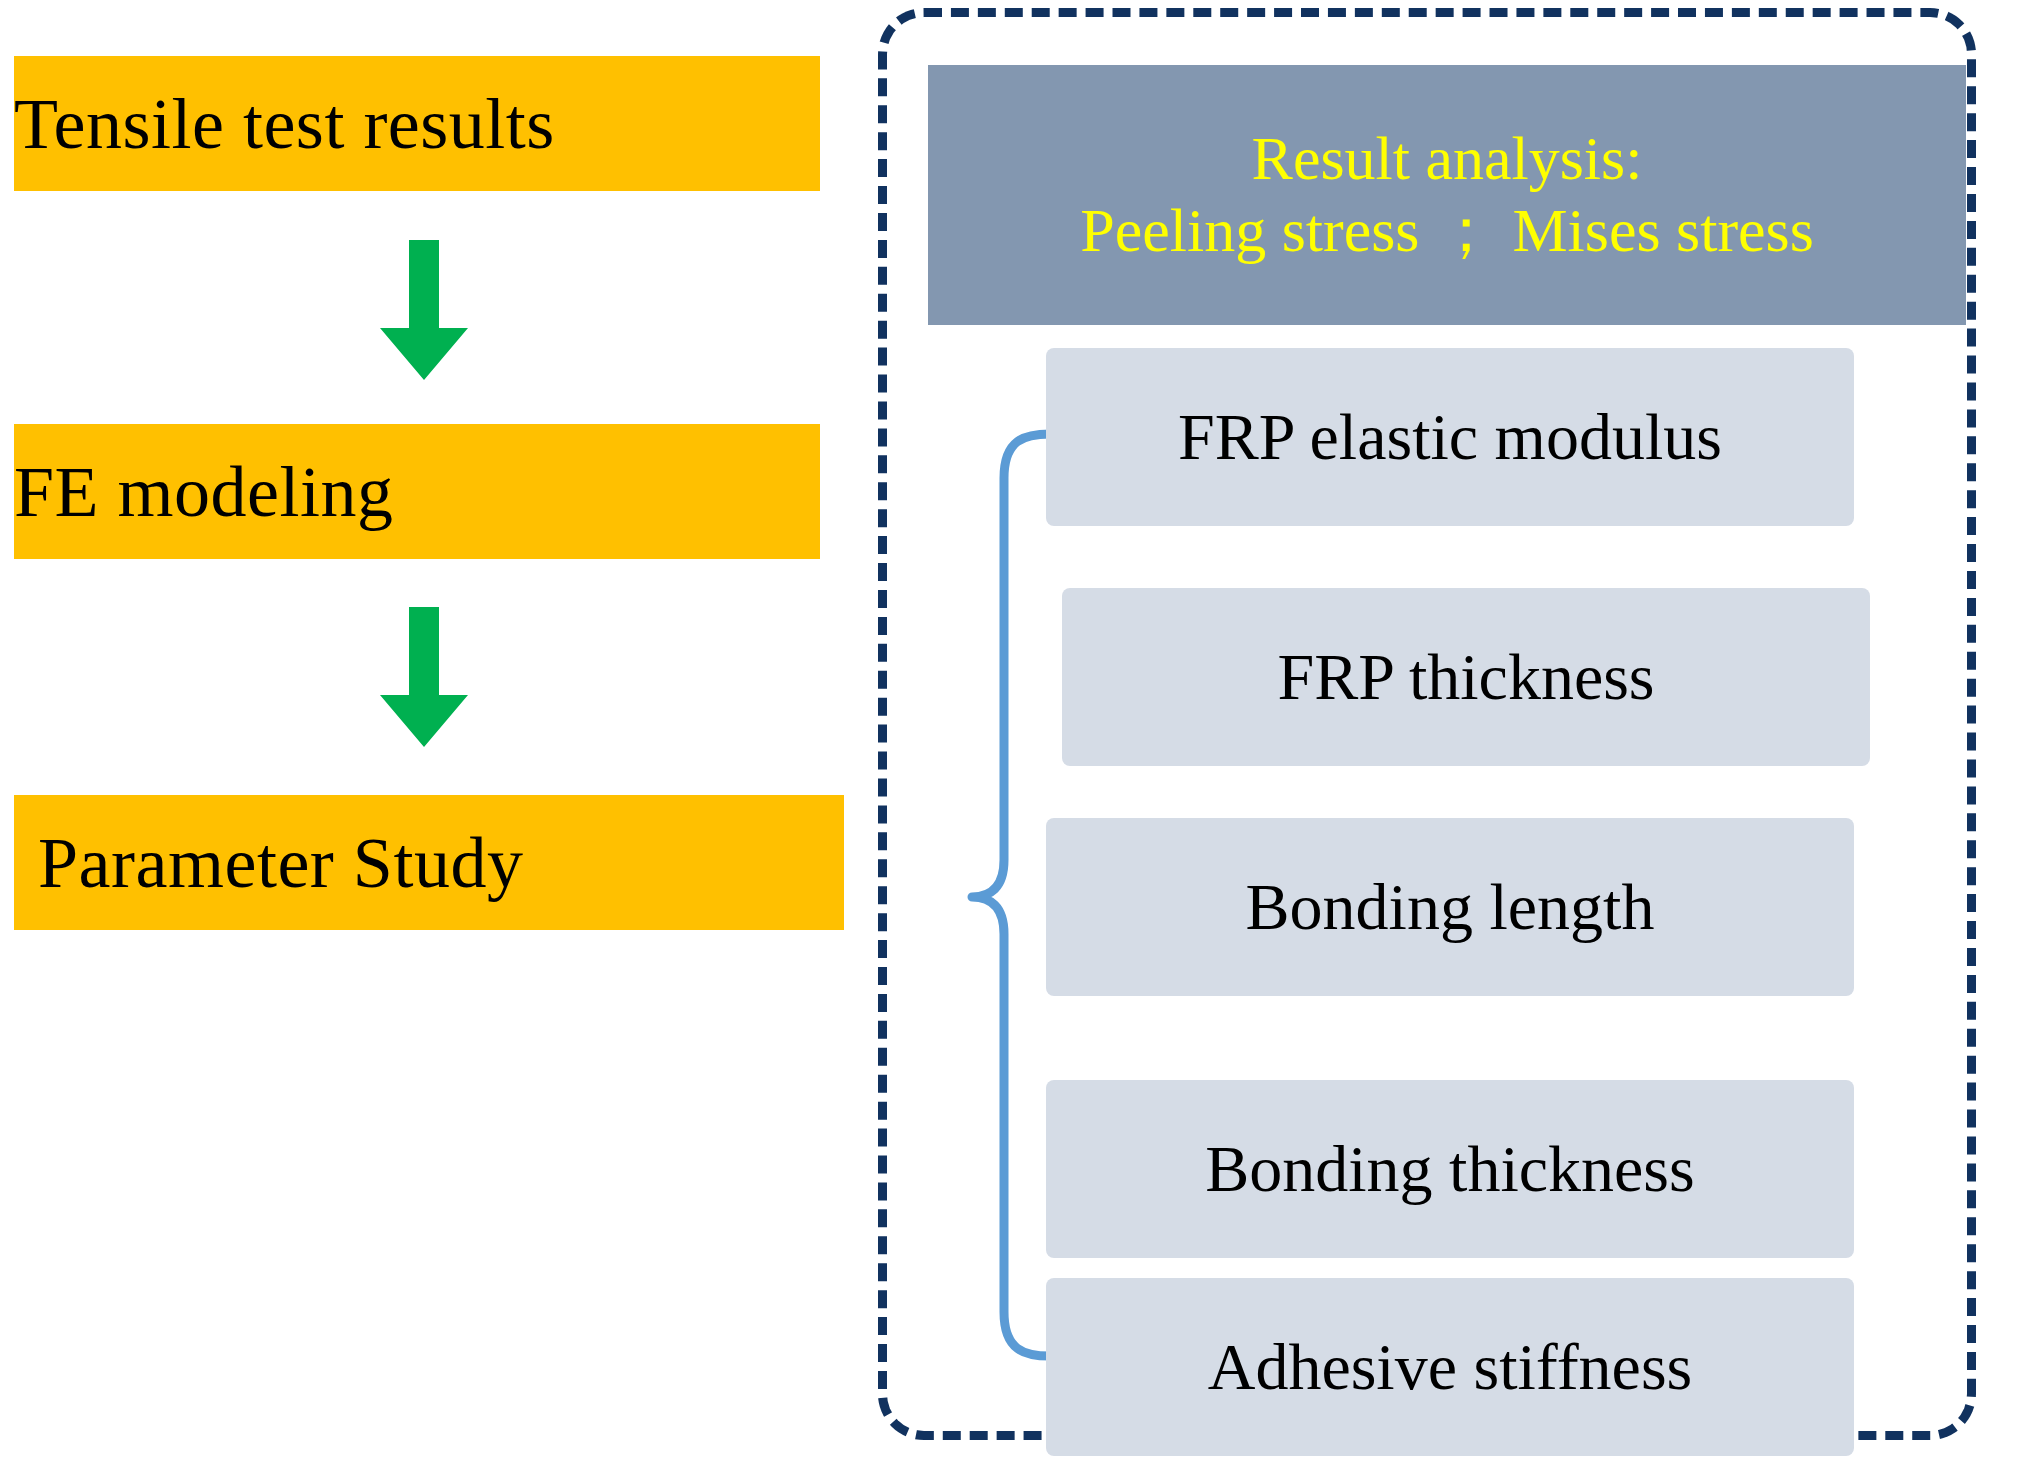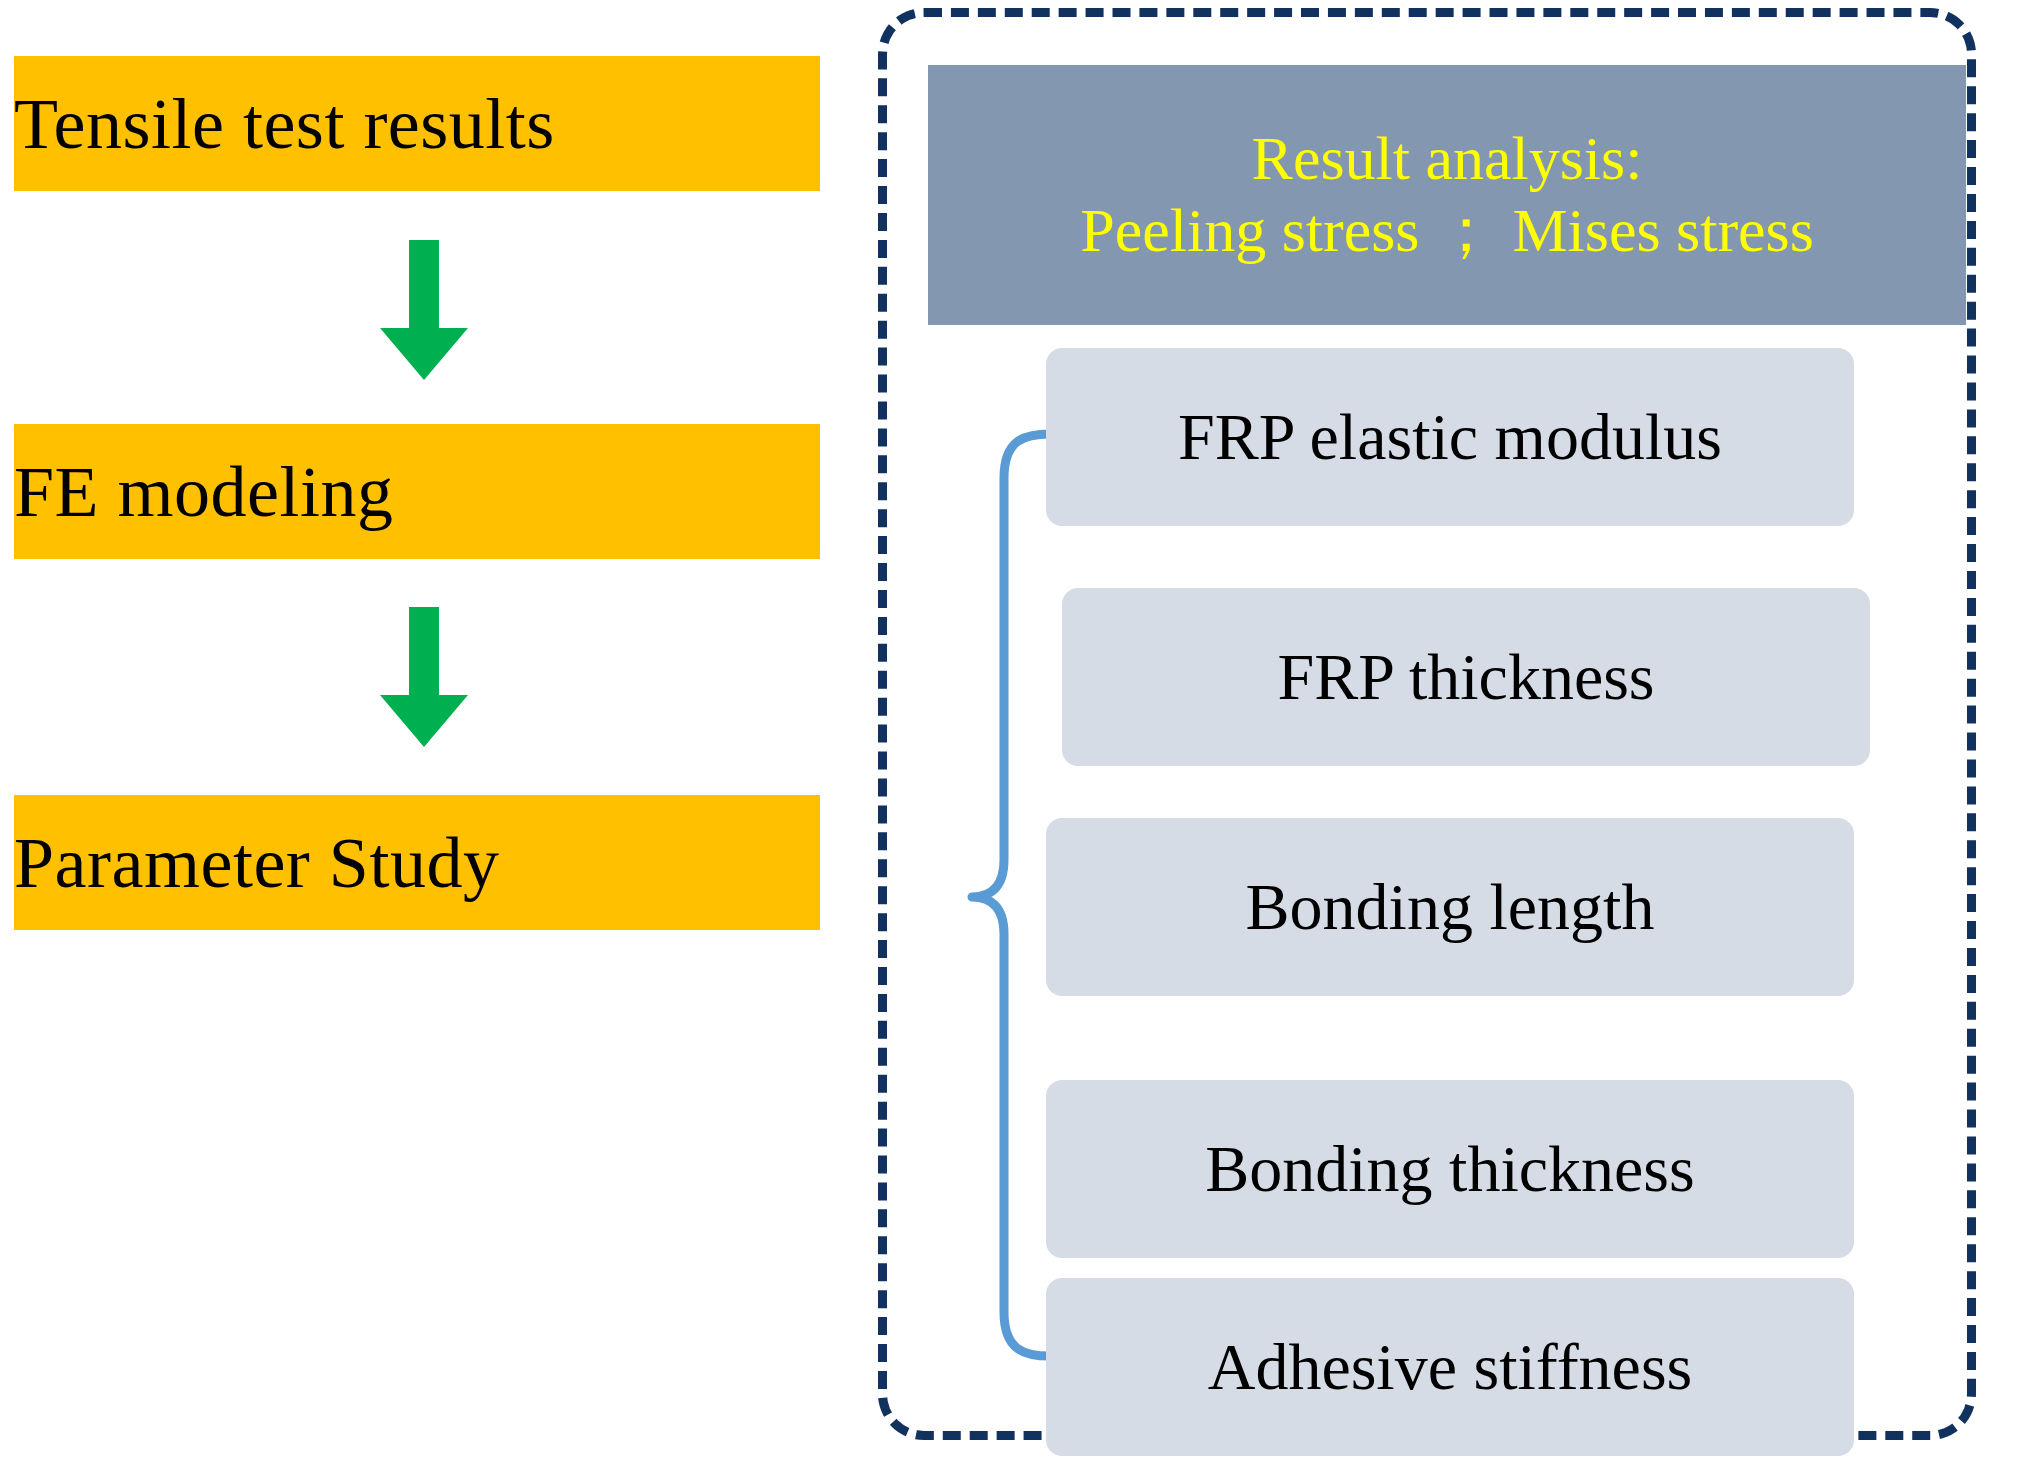--- a/index.html
+++ b/index.html
@@ -28,21 +28,21 @@
     justify-content: flex-start;
     background: #FFC000;
     color: #000000;
     font-size: 72px;
     line-height: 1;
     letter-spacing: 0.5px;
     white-space: nowrap;
   }
   #flow-box-0 { left: 14px;  top: 56px;  width: 806px; height: 135px; }
   #flow-box-1 { left: 14px;  top: 424px; width: 806px; height: 135px; }
-  #flow-box-2 { left: 14px;  top: 795px; width: 806px; height: 135px; }
+  #flow-box-2 { left: 14px;  top: 795px; width: 806px; height: 135px; padding-left: 24px; }
 
   .flow-arrow {
     position: absolute;
     width: 96px;
     height: 140px;
   }
   #flow-arrow-0 { left: 376px; top: 240px; }
   #flow-arrow-1 { left: 376px; top: 607px; }
 
   
@@ -74,21 +74,21 @@
     white-space: nowrap;
   }
   #result-header .hdr-line { display: block; }
 
   .param-box {
     position: absolute;
     left: 1046px;
     width: 808px;
     height: 178px;
     background: #D5DCE6;
-    border-radius: 16px;
+    border-radius: 8px;
     display: flex;
     align-items: center;
     justify-content: center;
     color: #000000;
     font-size: 66px;
     line-height: 1;
     white-space: nowrap;
   }
   #param-box-0 { top: 348px; }
   #param-box-1 { top: 588px; margin-left: 16px; }

